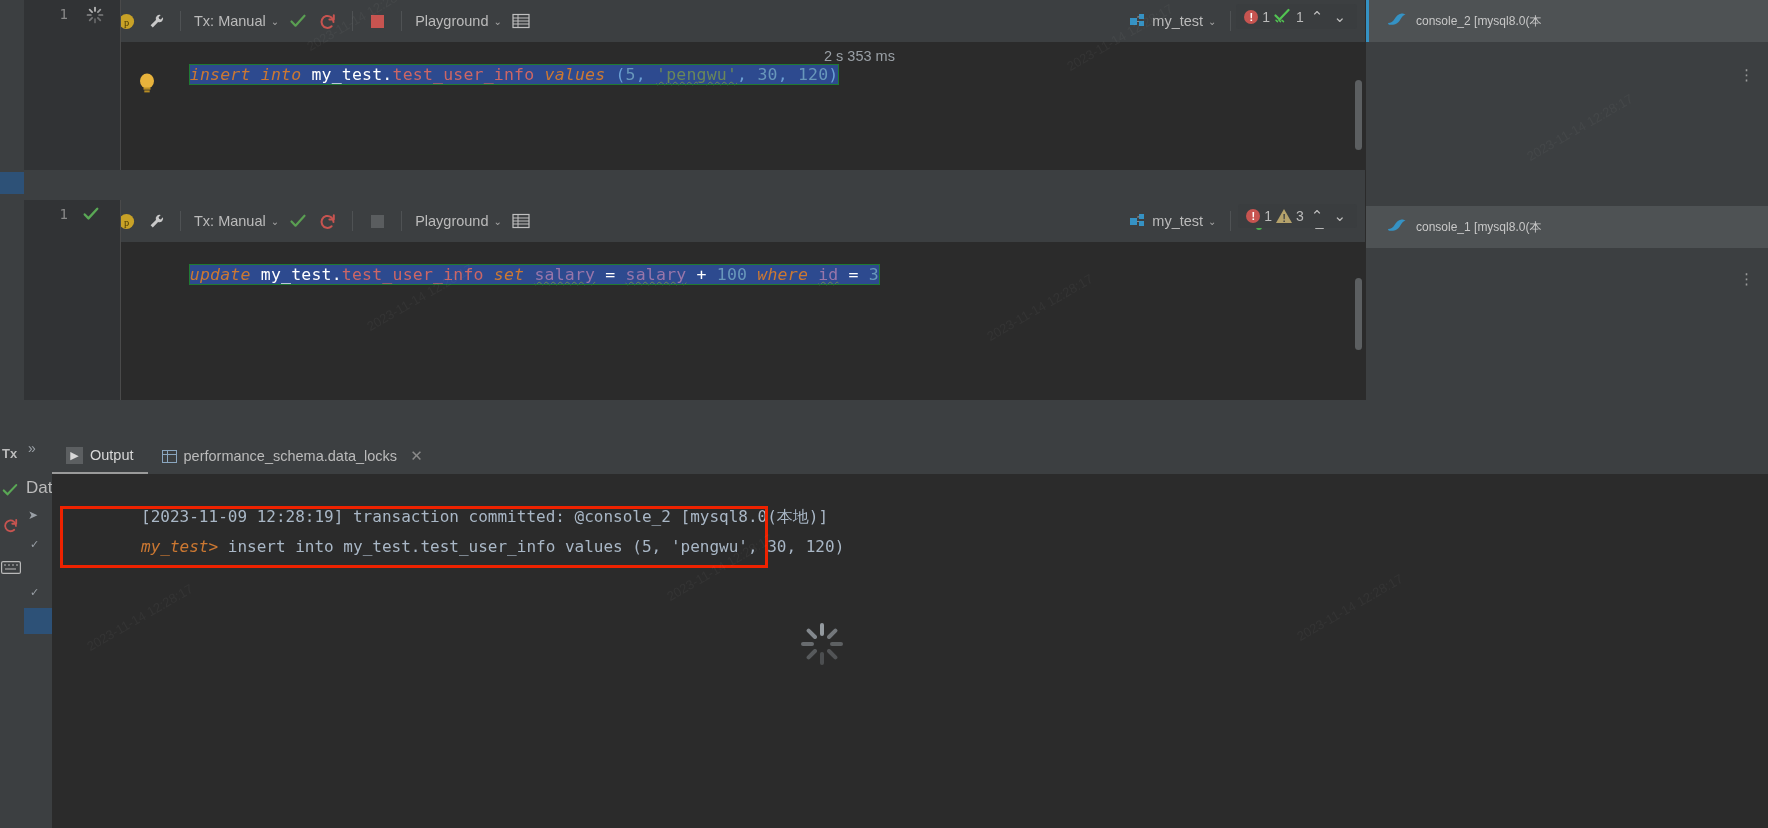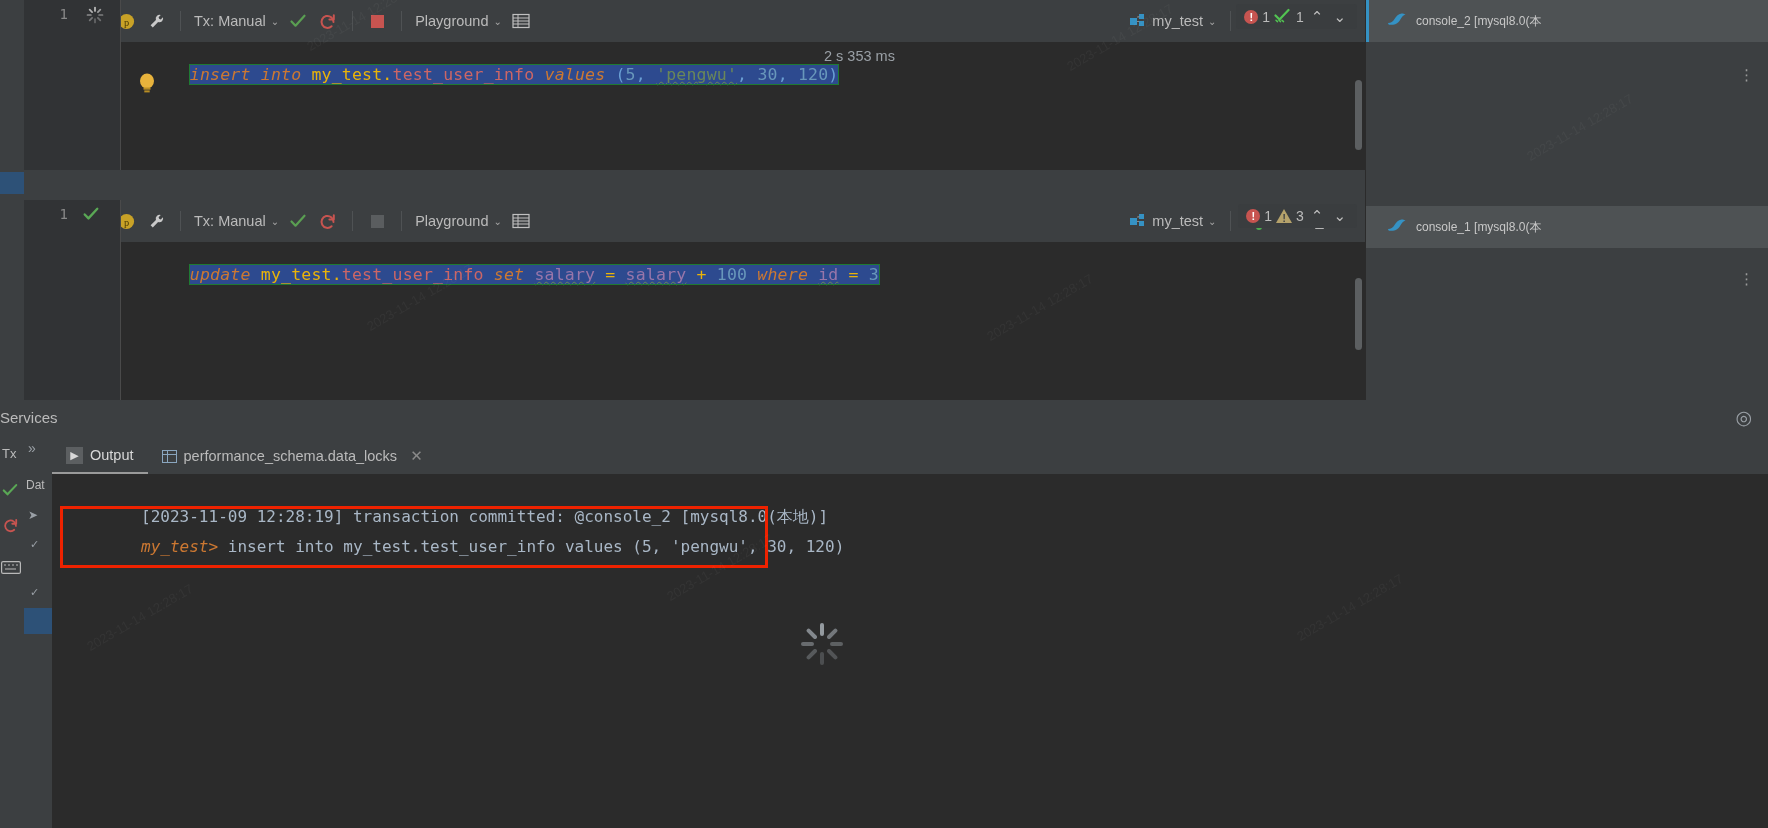--- a/index.html
+++ b/index.html
@@ -51,21 +51,21 @@
     position: absolute; left: 105px; top: 4px;
     font-family: "DejaVu Sans Mono", monospace;
     font-size: 16.5px; letter-spacing: .2px; white-space: pre;
   }
   .sel { background: #2d4a8f; outline: 1.5px solid #1f7a33; color: #e8e8e8; }
   .kw   { color: #cc7832; font-style: italic; }
   .tbl  { color: #cc6666; }
   .col  { color: #9876aa; text-decoration: underline wavy #6a8759 1px; }
   .num  { color: #6897bb; }
   .str  { color: #6a8759; text-decoration: underline wavy #6a8759 1px; }
-  .plain{ color: #eab308; }
+  .plain{ color: #ffffff; }
   .punc { color: #6a9fd4; }
   .exec-time { position: absolute; left: 800px; top: 8px; color: #9aa0a6; font-size: 14.5px; }
 
   .inspect {
     position: absolute; right: 8px; top: 4px;
     display: flex; align-items: center; gap: 4px;
     background: #3a3d3f; padding: 3px 8px; border-radius: 3px;
     font-size: 14px; color: #bbb; font-family: "Liberation Sans", sans-serif;
   }
   .err-dot {
@@ -395,29 +395,24 @@
             <path d="M2 12c3 0 5-1.5 6.5-4C10 5.6 12 3 15.5 2.5c1.6-.2 3 .4 4 1.3-1.6.1-2.4.9-3.3 2-1.3 1.6-2.1 3.6-3.6 5.2C10.6 13.1 7.6 14 3.4 13.8c-.7 0-1.1-.6-1.4-1.8z" fill="#3592c4"></path>
           </svg>
       </span>
       <span>console_1 [mysql8.0(本</span>
     </div>
     <div style="position:relative;height:152px;background:#3c3f41;">
       <span class="kebab" style="top:28px;">⋮</span>
     </div>
   </div>
 
-  <div class="services-bar" style="top:400px;">
-    <span style="margin-left:0px;">Services</span>
-    <span class="spacer"></span>
-    <span style="margin-right:16px;color:#9aa0a6;font-size:19px;">◎</span>
-  </div>
 
   <div style="position:absolute;left:0;top:434px;width:1768px;height:394px;background:#3c3f41;">
 
-    <div style="position:absolute;left:0;top:0;width:24px;bottom:0;background:#3c3f41;">
+    <div style="position:absolute;left:0;top:0;width:24px;bottom:0;background:#3c3f41;font-weight:bold;">
       <div style="position:absolute;left:2px;top:12px;color:#bbb;font-size:13px;">Tx</div>
       <div style="position:absolute;left:1px;top:48px;">
         <svg width="18" height="16" viewBox="0 0 20 18">
             <path d="M3 9.5l4.2 4.4L17 3.5" stroke="#5aa855" stroke-width="2.4" fill="none" stroke-linecap="round" stroke-linejoin="round"></path>
           </svg>
       </div>
       <div style="position:absolute;left:2px;top:82px;">
         <svg width="18" height="18" viewBox="0 0 20 20">
             <path d="M15.5 11a6 6 0 1 0-1.9 4.3" stroke="#c75450" stroke-width="2" fill="none" stroke-linecap="round"></path>
             <path d="M15.8 4.2v4.4h-4.4" stroke="#c75450" stroke-width="2" fill="none" stroke-linecap="round" stroke-linejoin="round"></path>
@@ -425,21 +420,21 @@
       </div>
       <div style="position:absolute;left:1px;top:126px;">
         <svg width="20" height="13" viewBox="0 0 20 13">
             <rect x="0.6" y="0.6" width="18.8" height="11.8" rx="1.5" fill="none" stroke="#b9b9b9" stroke-width="1.2"></rect>
             <path d="M3 4h2M7 4h2M11 4h2M15 4h2M4 8h11" stroke="#b9b9b9" stroke-width="1.2"></path>
           </svg>
       </div>
     </div>
 
     <div style="position:absolute;left:24px;top:0;width:28px;bottom:0;background:#3c3f41;">
-      <div style="position:absolute;left:2px;top:44px;color:#bbb;font-size:12px;">Dat</div>
+      <div style="position:absolute;left:2px;top:44px;color:#bbb;font-size:17px;">Dat</div>
       <div style="position:absolute;left:4px;top:74px;color:#9aa0a6;font-size:12px;">➤</div>
       <div style="position:absolute;left:6px;top:104px;color:#9aa0a6;font-size:11px;">✓</div>
       <div style="position:absolute;left:6px;top:152px;color:#9aa0a6;font-size:11px;">✓</div>
       <div style="position:absolute;left:6px;top:178px;color:#9aa0a6;font-size:11px;">·</div>
       <div style="position:absolute;left:0px;top:174px;width:28px;height:26px;background:#2d5177;"></div>
       <div style="position:absolute;left:4px;top:6px;color:#9aa0a6;font-size:14px;">»</div>
     </div>
 
     <div class="tw-tabs" style="position:absolute;left:52px;top:4px;width:1716px;">
       <div class="tw-tab active">

